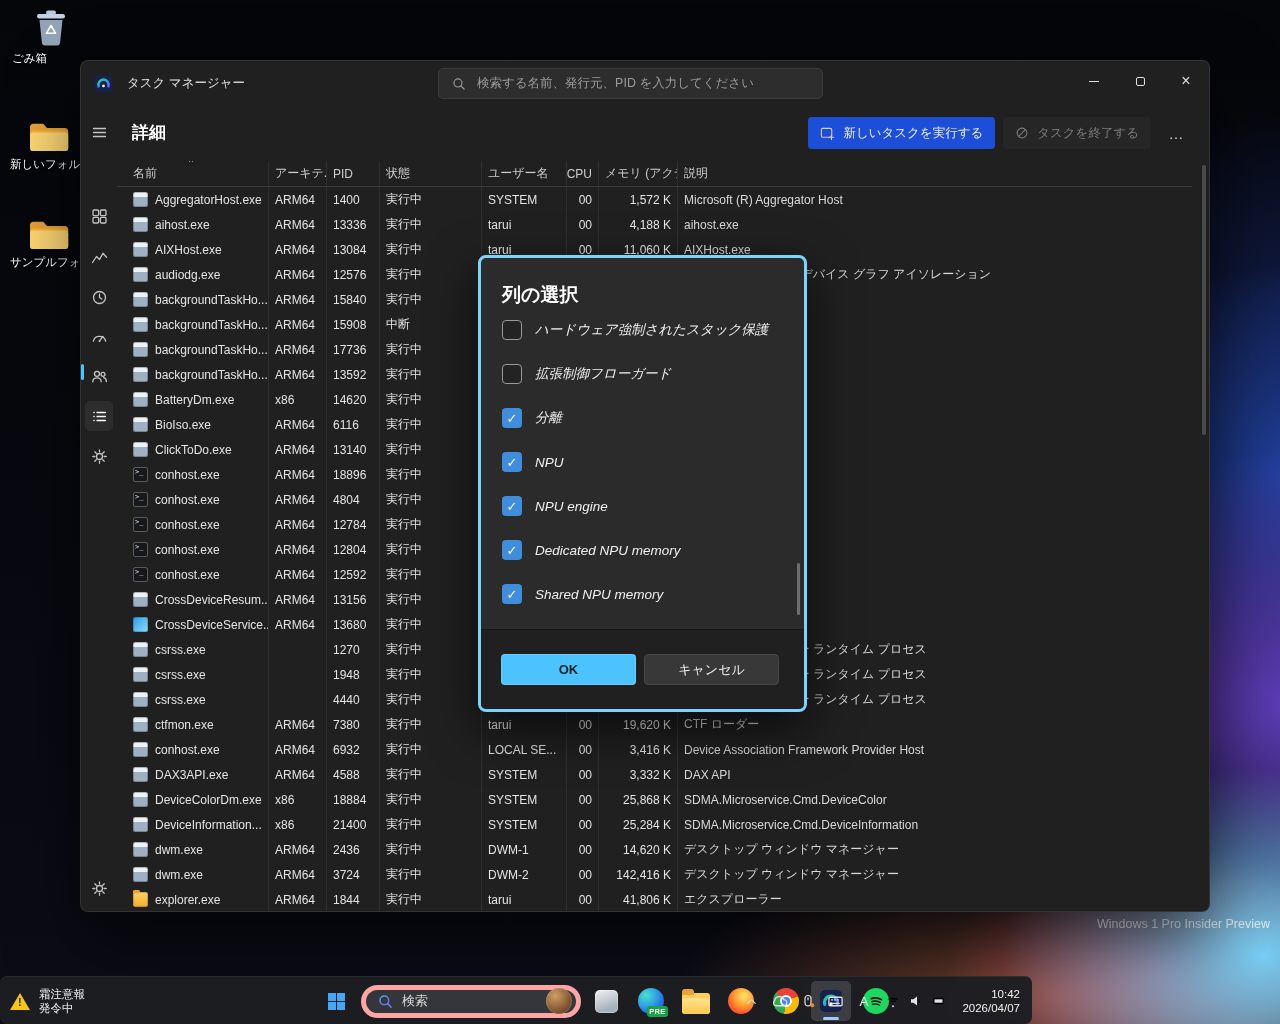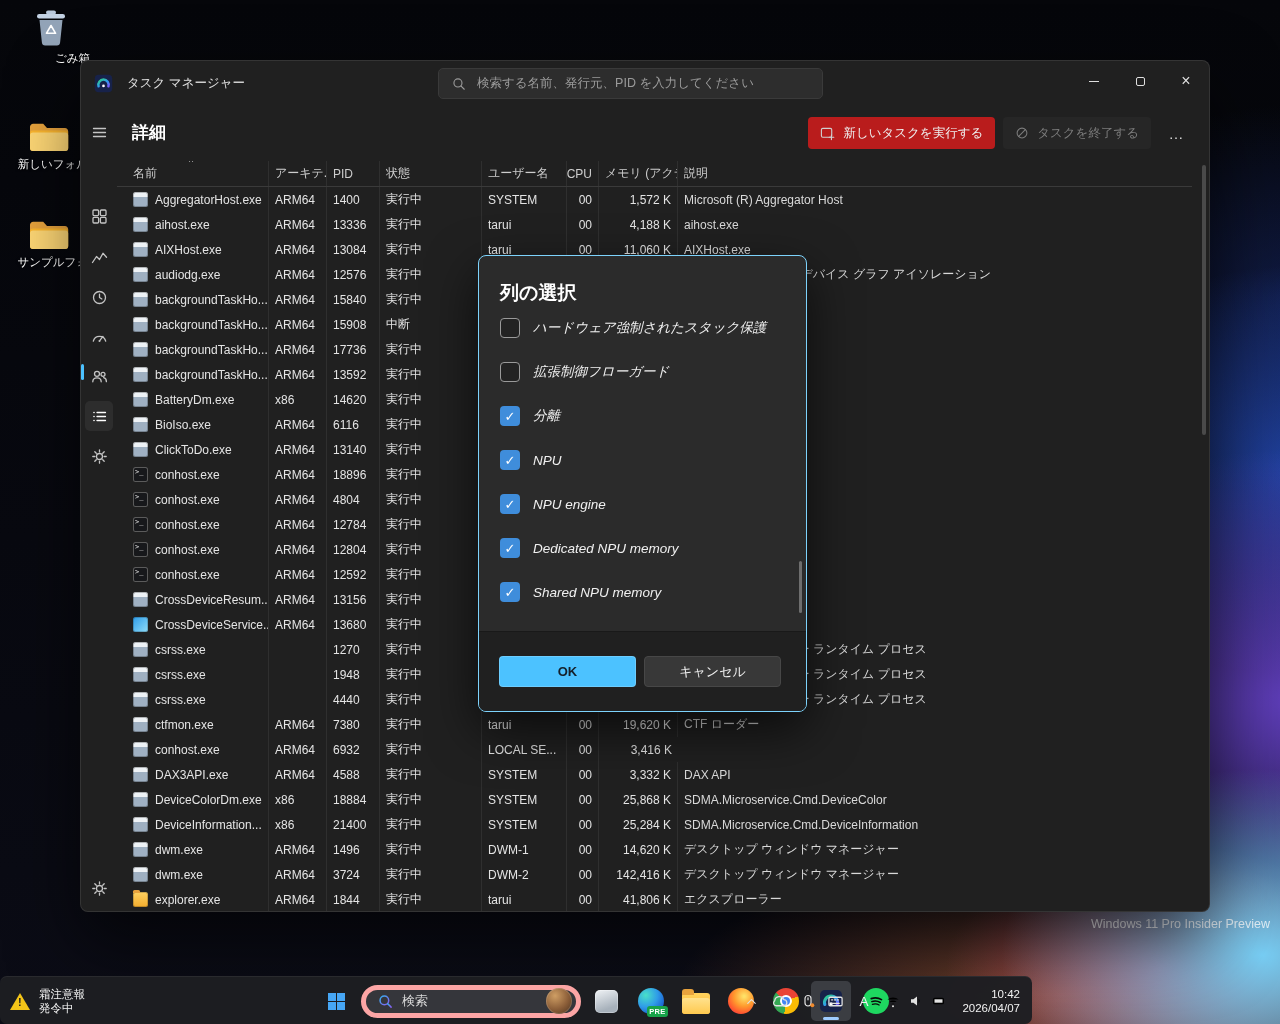--- a/index.html
+++ b/index.html
@@ -12,21 +12,21 @@
       radial-gradient(420px 300px at 1262px 955px, rgba(120,215,255,.95), rgba(90,140,255,0) 62%),
       radial-gradient(330px 190px at 1160px 968px, rgba(255,95,150,.55), transparent 65%),
       radial-gradient(620px 230px at 1060px 995px, rgba(255,135,70,.45), transparent 62%),
       radial-gradient(520px 380px at 1295px 700px, rgba(125,80,245,.75), transparent 66%),
       radial-gradient(430px 330px at 1298px 470px, rgba(45,95,235,.65), transparent 62%),
       radial-gradient(380px 300px at 1290px 300px, rgba(25,45,120,.5), transparent 65%),
       linear-gradient(180deg,#05060a 0%,#090a12 70%,#0b0c16 100%);
   }
 
   
-  .dt-icon { position:absolute; width:78px; text-align:right; cursor:default; }
+  .dt-icon { position:absolute; width:78px; text-align:left; cursor:default; }
   .dt-icon .glyph { height:42px; display:flex; align-items:flex-end; justify-content:center; }
   .dt-label { margin-top:3px; font-size:11.5px; color:#fff; text-shadow:0 1px 3px rgba(0,0,0,.9); white-space:nowrap; overflow:hidden; }
   .dt-bin { left:12px; top:6px; }
   .dt-folder1 { left:10px; top:112px; }
   .dt-folder2 { left:10px; top:210px; }
 
   
   .watermark { position:absolute; right:10px; top:916px; text-align:right; line-height:16px; }
   .watermark .l1 { font-size:12.5px; color:rgba(255,255,255,.78); }
   .watermark .l2 { font-size:11.5px; color:rgba(255,255,255,.62); }
@@ -44,21 +44,21 @@
   .win-controls { position:absolute; right:0; top:0; display:flex; }
   .wc { width:46px; height:40px; display:flex; align-items:center; justify-content:center; color:#dfdfdf; }
   .glyph-min { width:10px; border-top:1px solid #dfdfdf; }
   .glyph-max { width:9px; height:9px; border:1px solid #dfdfdf; border-radius:2px; }
   .glyph-close { font-size:16px; line-height:1; }
 
   
   .cmdbar { position:absolute; top:44px; left:36px; right:0; height:56px; }
   .page-title { position:absolute; left:15px; top:16px; font-size:17px; font-weight:600; color:#fff; }
   .cmd-actions { position:absolute; right:16px; top:12px; display:flex; gap:8px; align-items:center; }
-  .cmd-btn { height:32px; display:flex; align-items:center; gap:8px; padding:0 12px; background:#b91c1c; border-radius:4px; font-size:12.5px; color:#efefef; }
+  .cmd-btn { height:32px; display:flex; align-items:center; gap:8px; padding:0 12px; background:#1d4ed8; border-radius:4px; font-size:12.5px; color:#efefef; }
   .cmd-btn.disabled { color:#7c7c7c; background:#262626; }
   .more-btn { width:34px; height:32px; border-radius:4px; display:flex; align-items:center; justify-content:center; font-size:15px; color:#d8d8d8; }
 
   
   .sidebar { position:absolute; left:0; top:44px; bottom:0; width:36px; }
   .sb-btn { position:absolute; left:4px; width:28px; height:30px; border-radius:5px; display:flex; align-items:center; justify-content:center; }
   .sb-btn svg { stroke:#c4c4c4; fill:none; stroke-width:1.3; stroke-linecap:round; stroke-linejoin:round; }
   .sb-sel { background:#2d2d2d; }
   .sb-sel svg { stroke:#fff; }
   .sb-accent { position:absolute; left:0; top:259px; width:3px; height:16px; border-radius:2px; background:var(--accent); }
@@ -85,21 +85,21 @@
   .pi-console::after { content:">_"; position:absolute; left:2px; top:1px; font-size:7px; color:#e8e8e8; font-family:"DejaVu Sans Mono",monospace; }
   .pi-sync { background:linear-gradient(135deg,#2f9ce8,#8fdcf8); box-shadow:inset 0 0 0 1px rgba(0,0,0,.2); }
   .pi-folder { background:linear-gradient(180deg,#ffd261,#f2ac2e); box-shadow:inset 0 0 0 1px rgba(0,0,0,.2); }
   .pi-folder::before { content:""; position:absolute; left:0; top:-2px; width:7px; height:3px; background:#e8a33d; border-radius:1.5px 1.5px 0 0; }
 
   .tm-scroll { position:absolute; right:3px; top:104px; width:4px; height:745px; }
   .tm-thumb { width:4px; height:270px; background:#4a4a4a; border-radius:2px; }
 
   
   .dialog { position:absolute; left:478px; top:255px; width:329px; height:457px; background:#2b2b2b;
-    border:1px solid #7dd3fc; border-radius:8px; box-shadow:0 18px 50px rgba(0,0,0,.65); overflow:hidden; z-index:40; }
+    border:3px solid #7dd3fc; border-radius:8px; box-shadow:0 18px 50px rgba(0,0,0,.65); overflow:hidden; z-index:40; }
   .dlg-title { position:absolute; left:21px; top:24px; font-size:19px; font-weight:600; color:#fff; }
   .dlg-list { position:absolute; left:21px; top:50px; right:24px; }
   .drow { display:flex; align-items:center; gap:13px; height:44px;font-style:italic; }
   .cb { width:20px; height:20px; border-radius:4px; flex:none; display:flex; align-items:center; justify-content:center; }
   .cb-false { border:1px solid #9a9a9a; background:#232323; }
   .cb-true { background:var(--checkbox); }
   .cb-true::after { content:"✓"; color:#fff; font-size:13px; font-weight:700; line-height:1; }
   .dlabel { font-size:13.5px; color:#f0f0f0; }
   .dlg-scroll { position:absolute; right:4px; top:305px; width:3px; height:52px; background:#6e6e6e; border-radius:2px; }
   .dlg-footer { position:absolute; left:0; right:0; bottom:0; height:80px; background:#202020; border-top:1px solid #191919;
@@ -182,21 +182,21 @@
     <svg width="42" height="34" viewBox="0 0 42 34">
       <path d="M2 7 C2 5.2 3.4 3.8 5.2 3.8 h10 l3.8 4.2 H37 c1.8 0 3.2 1.4 3.2 3.2 v2 H2 Z" fill="#e8a33d"></path>
       <rect x="2" y="10.5" width="38.2" height="20.5" rx="3" fill="#fdb72e"></rect>
       <rect x="2" y="12.5" width="38.2" height="18.5" rx="3" fill="#ffd876"></rect>
     </svg>
   </div>
   <div class="dt-label">サンプルフォ</div>
 </div>
 
 <div class="watermark">
-  <div class="l1">Windows 11 Pro Insider Preview</div>
+  <div class="l1">Windows 1 Pro Insider Preview</div>
 </div>
 
 <div class="tm-window">
 
   <div class="titlebar">
     <span class="tm-app-icon">
       <svg width="19" height="19" viewBox="0 0 24 24">
         <defs>
             <linearGradient id="tmg1" x1="0" y1="0" x2="1" y2="1">
           <stop offset="0" stop-color="#2ed17e"></stop>
@@ -660,20 +660,21 @@
           <div class="c name">
             <span class="pi pi-app"></span>
             <span>conhost.exe</span>
           </div>
           <div class="c">ARM64</div>
           <div class="c">6932</div>
           <div class="c">実行中</div>
           <div class="c">LOCAL SE...</div>
           <div class="c cpu">00</div>
           <div class="c mem">3,416 K</div>
+          <div class="c desc">Device Association Framework Provider Host</div>
         </div>
 
         <div class="trow">
           <div class="c name">
             <span class="pi pi-app"></span>
             <span>DAX3API.exe</span>
           </div>
           <div class="c">ARM64</div>
           <div class="c">4588</div>
           <div class="c">実行中</div>
@@ -710,21 +711,21 @@
           <div class="c mem">25,284 K</div>
           <div class="c desc">SDMA.Microservice.Cmd.DeviceInformation</div>
         </div>
 
         <div class="trow">
           <div class="c name">
             <span class="pi pi-app"></span>
             <span>dwm.exe</span>
           </div>
           <div class="c">ARM64</div>
-          <div class="c">1496</div>
+          <div class="c">2436</div>
           <div class="c">実行中</div>
           <div class="c">DWM-1</div>
           <div class="c cpu">00</div>
           <div class="c mem">14,620 K</div>
           <div class="c desc">デスクトップ ウィンドウ マネージャー</div>
         </div>
 
         <div class="trow">
           <div class="c name">
             <span class="pi pi-app"></span>

